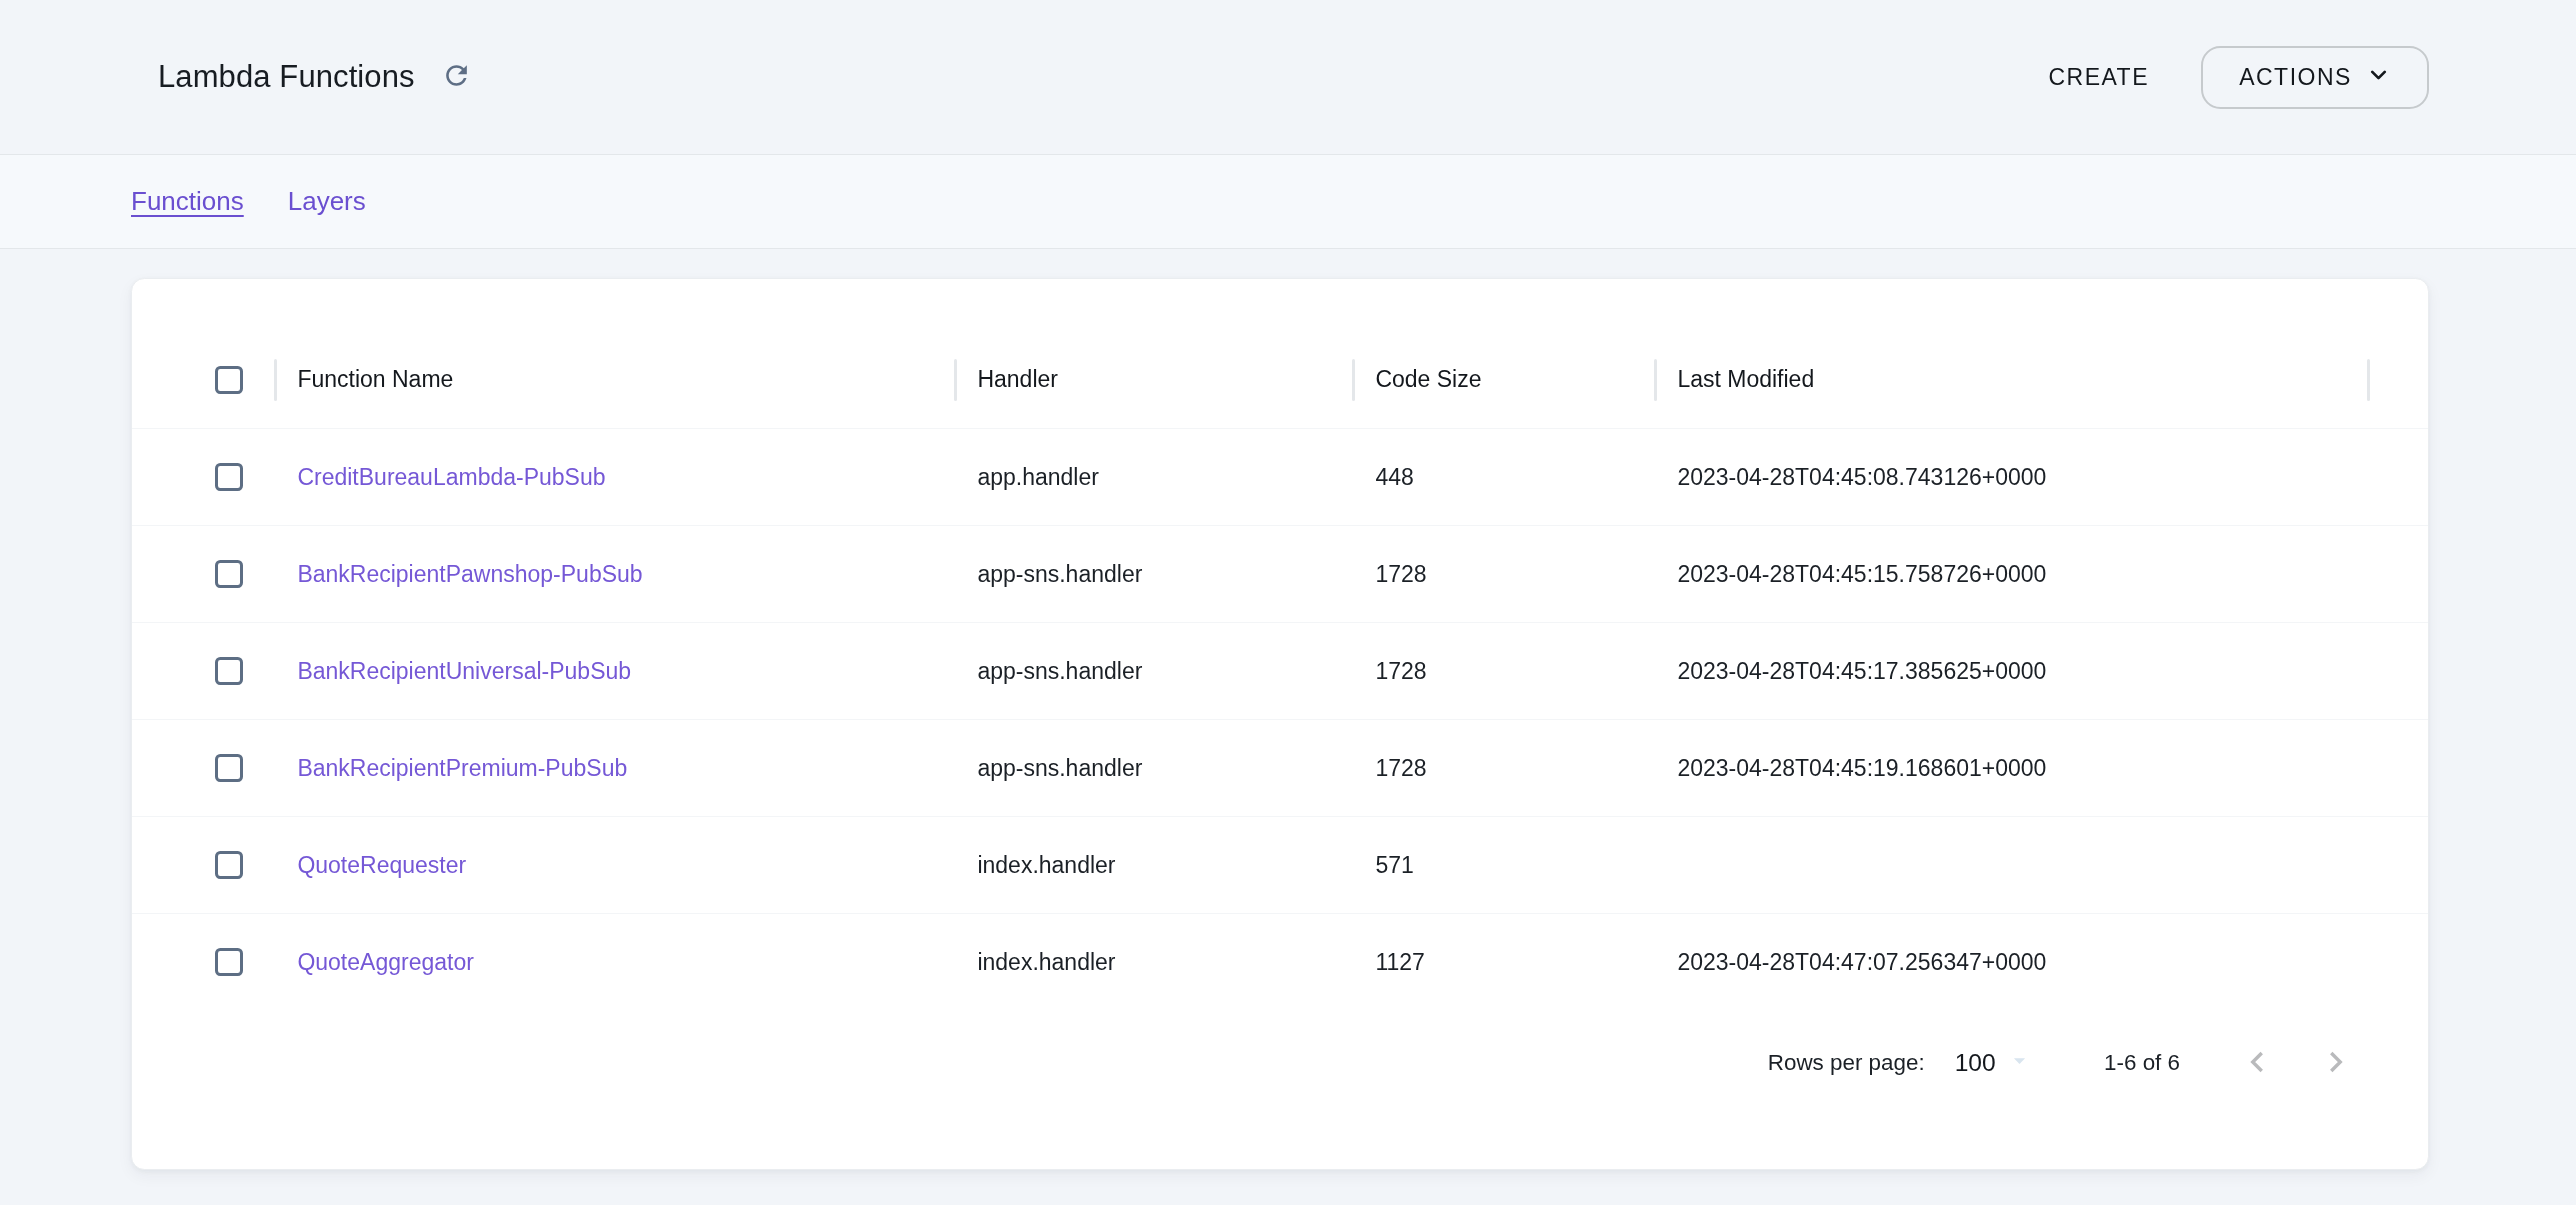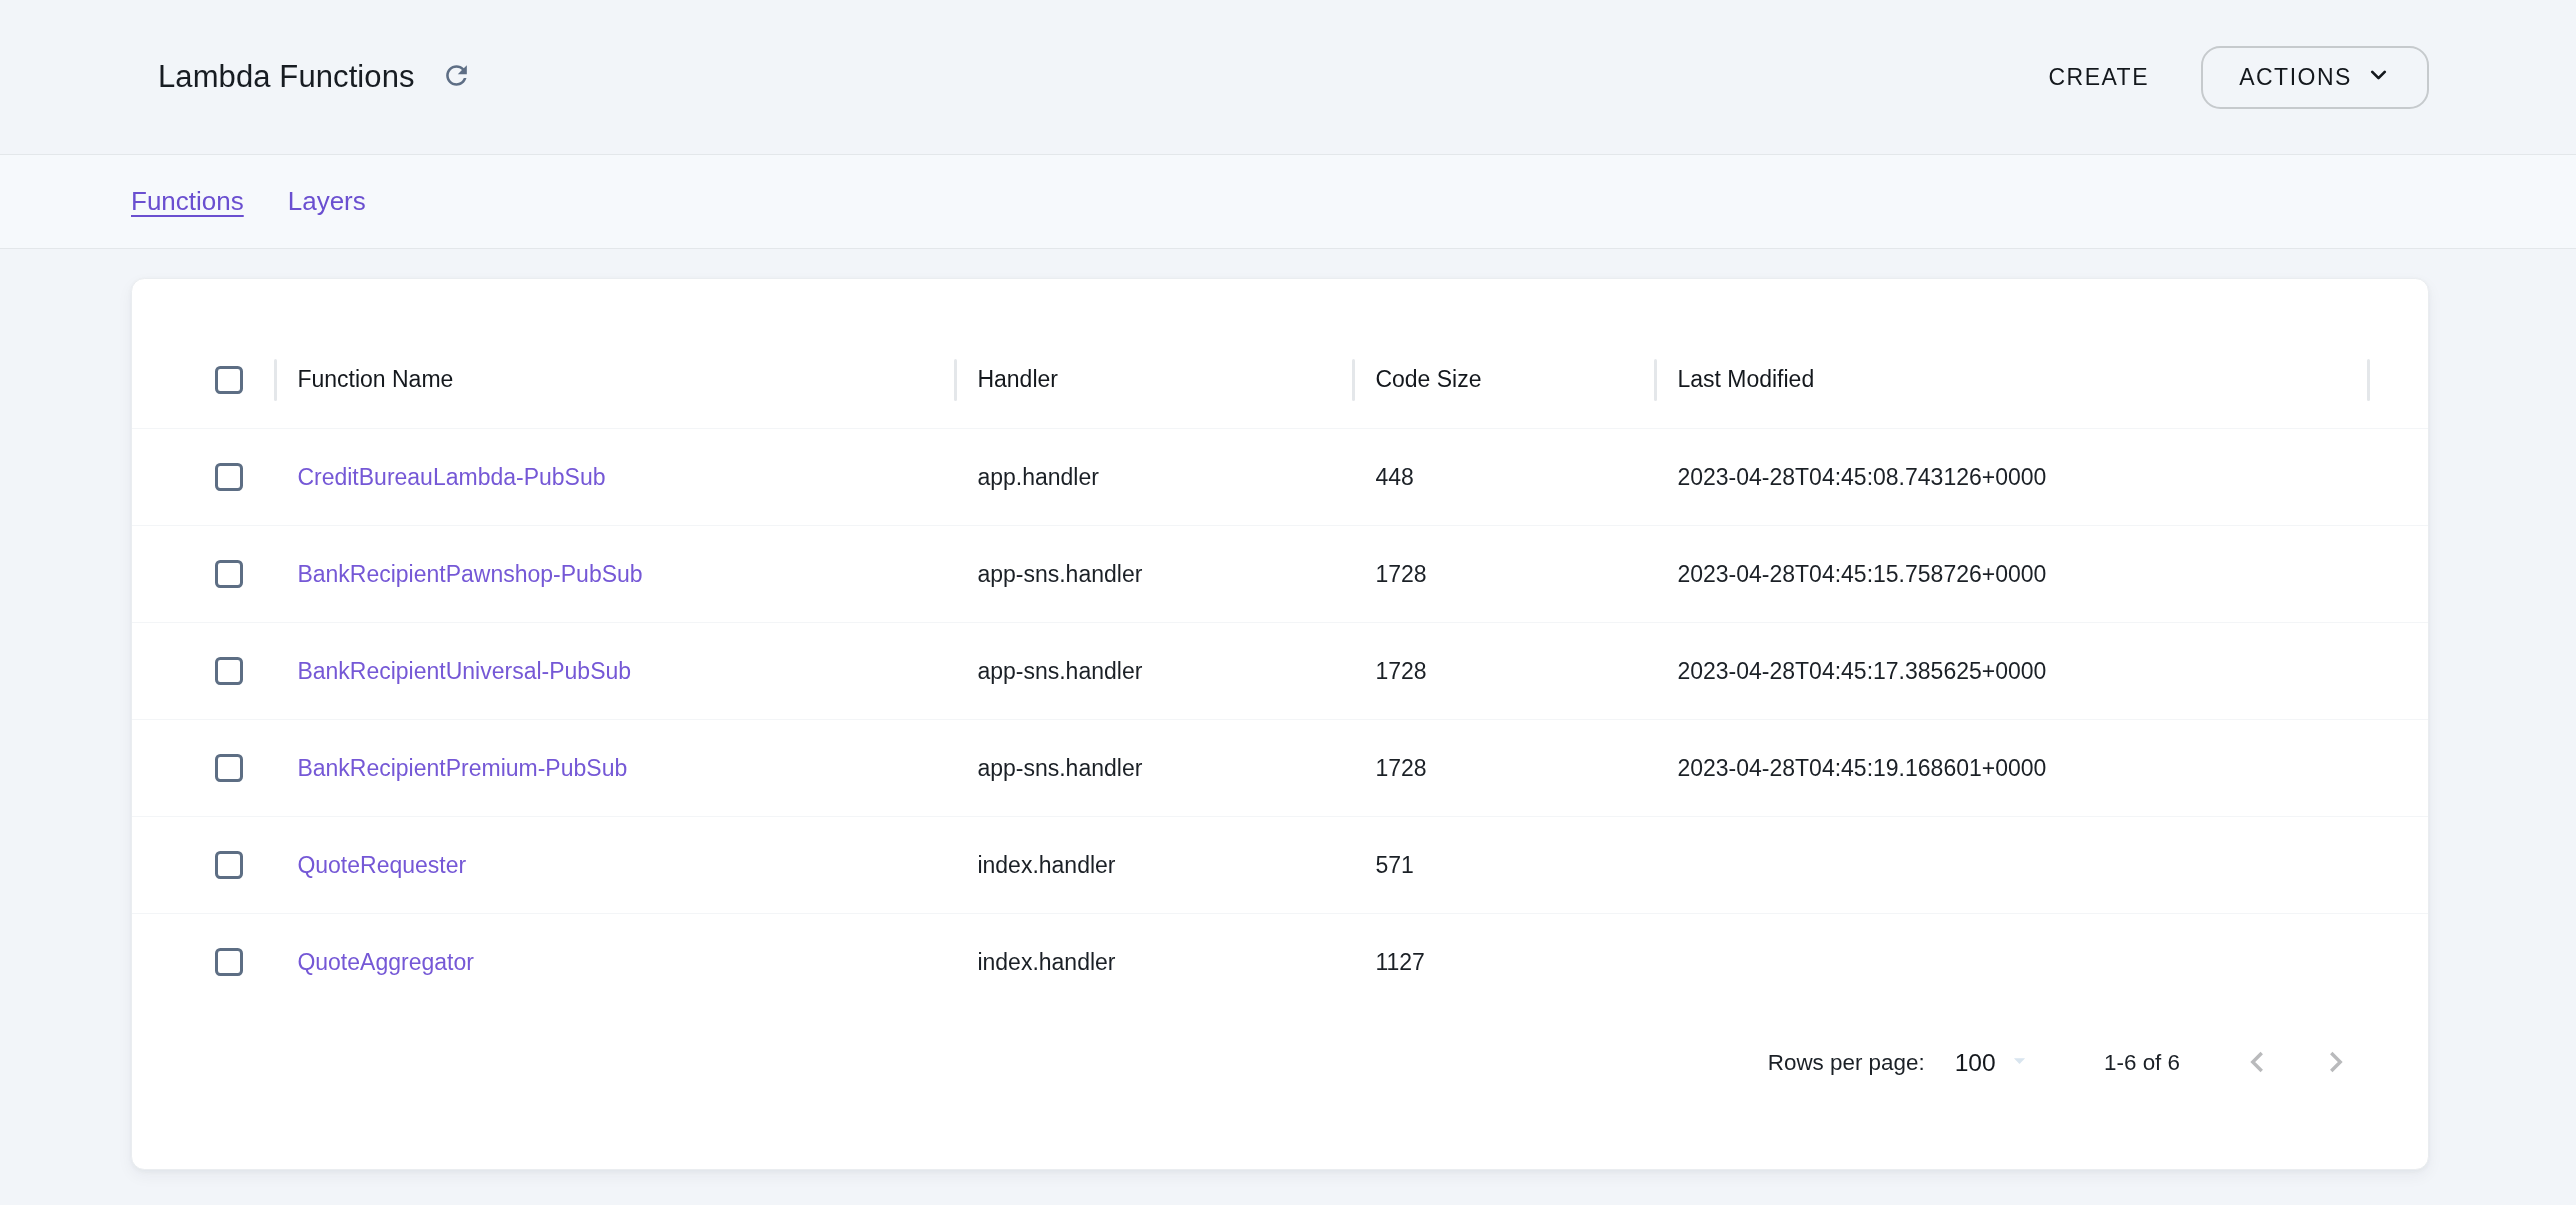--- a/index.html
+++ b/index.html
@@ -210,20 +210,21 @@
     <div class="col col-size">571</div>
   </div>
 
   <div class="trow data-row">
     <div class="col-check">
         <span class="checkbox"></span>
       </div>
     <div class="col col-name"><a class="fn-link">QuoteAggregator</a></div>
     <div class="col col-handler">index.handler</div>
     <div class="col col-size">1127</div>
+    <div class="col col-modified">2023-04-28T04:47:07.256347+0000</div>
   </div>
 
   <div class="pagination">
     <span class="rpp-label">Rows per page:</span>
     <span class="rpp-select">
       <span class="rpp-value">100</span>
       <span>
         <svg width="27" height="27" viewBox="0 0 24 24" fill="#d9e5ef">
             <path d="M7 10l5 5 5-5z"></path>
           </svg>

